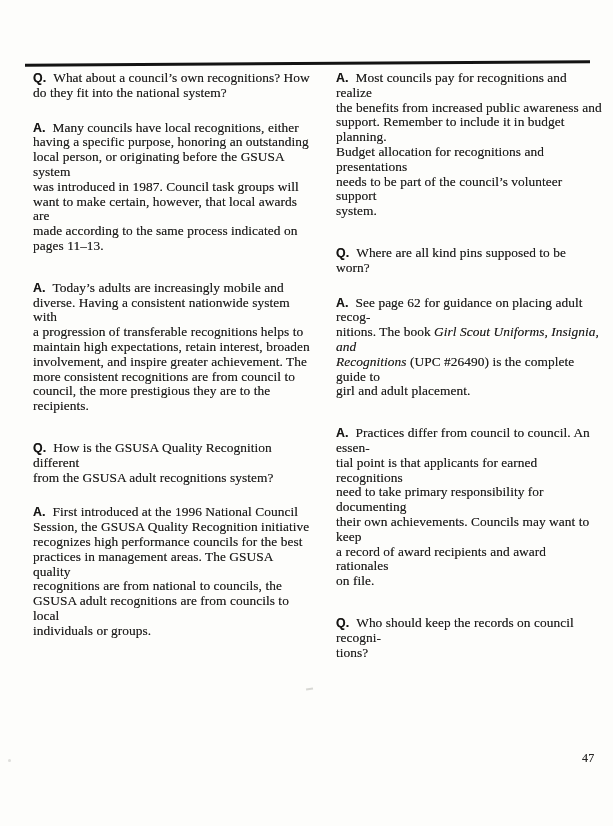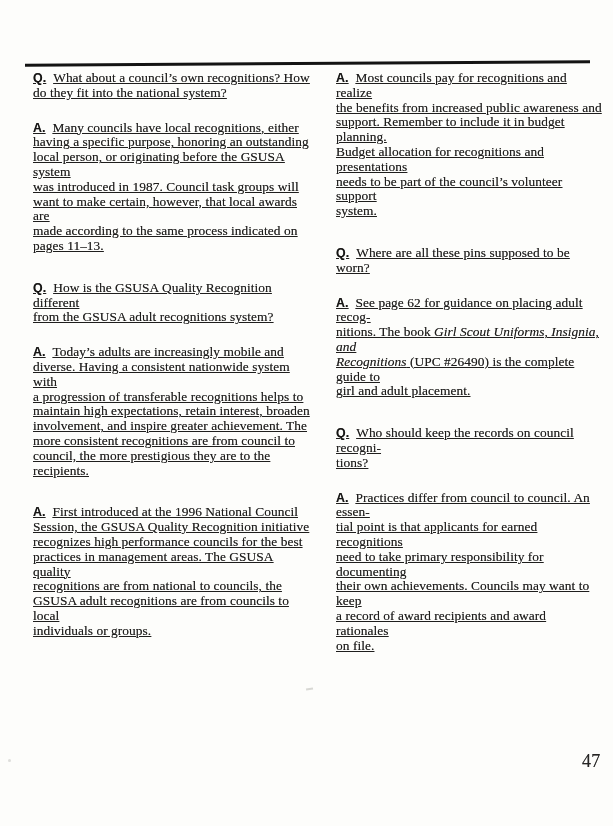--- a/index.html
+++ b/index.html
@@ -7,35 +7,35 @@
     width:613px;height:826px;position:relative;overflow:hidden;
     background:#fdfdfb;
     font-family:"Liberation Serif", serif;
     color:#1f1e1d;
   }
   .top-rule{
     position:absolute;left:25px;top:62px;width:565px;height:2.6px;
     background:#131313;transform:rotate(-0.35deg);
   }
   .col{position:absolute;top:71px;font-size:13.4px;line-height:14.8px;
-    letter-spacing:0.05px;text-shadow:0 0 0.35px rgba(20,20,20,0.55);text-decoration:underline;}
+    letter-spacing:0.05px;text-shadow:0 0 0.35px rgba(20,20,20,0.55);}
   .col-left{left:33px;width:278px;}
   .col-right{left:336px;width:266px;}
   p.qa{margin:0 0 27px 0;}
   p.qa.q{margin-bottom:20px;}
   .marker{
     font-family:"Liberation Sans", sans-serif;
     font-weight:700;font-size:12.4px;margin-right:7px;
     color:#161514;
   }
   .txt{white-space:pre-line;}
   .italic{font-style:italic;}
   .page-number{
     position:absolute;left:582px;top:751px;
-    font-size:18px;color:#262524;letter-spacing:0.3px;
+    font-size:12px;color:#262524;letter-spacing:0.3px;
     text-shadow:0 0 0.3px rgba(20,20,20,0.5);
     text-align:right;
   }
   .speck{position:absolute;background:#b9b9b4;}
   .speck-1{left:306px;top:688px;width:7px;height:1.5px;transform:rotate(-8deg);opacity:.55;}
   .speck-2{left:8px;top:759px;width:3px;height:3px;border-radius:50%;opacity:.45;}
 </style>
 </head>
 <body>
 
@@ -44,58 +44,58 @@
 <div class="col col-left">
   <p class="qa q"><span class="marker">Q.</span><span class="txt">What about a council’s own recognitions? How
 do they fit into the national system?</span></p>
   <p class="qa a"><span class="marker">A.</span><span class="txt">Many councils have local recognitions, either
 having a specific purpose, honoring an outstanding
 local person, or originating before the GSUSA system
 was introduced in 1987. Council task groups will
 want to make certain, however, that local awards are
 made according to the same process indicated on
 pages 11–13.</span></p>
-  <p class="qa q"><span class="marker">Q.</span><span class="txt">How is the GSUSA Quality Recognition different
-from the GSUSA adult recognitions system?</span></p>
   <p class="qa a"><span class="marker">A.</span><span class="txt">Today’s adults are increasingly mobile and
 diverse. Having a consistent nationwide system with
 a progression of transferable recognitions helps to
 maintain high expectations, retain interest, broaden
 involvement, and inspire greater achievement. The
 more consistent recognitions are from council to
 council, the more prestigious they are to the
 recipients.</span></p>
+  <p class="qa q"><span class="marker">Q.</span><span class="txt">How is the GSUSA Quality Recognition different
+from the GSUSA adult recognitions system?</span></p>
   <p class="qa a"><span class="marker">A.</span><span class="txt">First introduced at the 1996 National Council
 Session, the GSUSA Quality Recognition initiative
 recognizes high performance councils for the best
 practices in management areas. The GSUSA quality
 recognitions are from national to councils, the
 GSUSA adult recognitions are from councils to local
 individuals or groups.</span></p>
 </div>
 
 <div class="col col-right">
   <p class="qa a"><span class="marker">A.</span><span class="txt">Most councils pay for recognitions and realize
 the benefits from increased public awareness and
 support. Remember to include it in budget planning.
 Budget allocation for recognitions and presentations
 needs to be part of the council’s volunteer support
 system.</span></p>
-  <p class="qa q"><span class="marker">Q.</span><span class="txt">Where are all these pins supposed to be worn?</span></p>
+  <p class="qa q"><span class="marker">Q.</span><span class="txt">Where are all kind pins supposed to be worn?</span></p>
   <p class="qa a"><span class="marker">A.</span><span class="txt"><span>See page 62 for guidance on placing adult recog-
 nitions. The book </span><span class="italic">Girl Scout Uniforms, Insignia, and
 Recognitions</span><span> (UPC #26490) is the complete guide to
 girl and adult placement.</span></span></p>
-  <p class="qa q"><span class="marker">Q.</span><span class="txt">Who should keep the records on council recogni-
-tions?</span></p>
   <p class="qa a"><span class="marker">A.</span><span class="txt">Practices differ from council to council. An essen-
 tial point is that applicants for earned recognitions
 need to take primary responsibility for documenting
 their own achievements. Councils may want to keep
 a record of award recipients and award rationales
 on file.</span></p>
+  <p class="qa q"><span class="marker">Q.</span><span class="txt">Who should keep the records on council recogni-
+tions?</span></p>
 
 </div>
 
 <div class="page-number">47</div>
 
 <div class="speck speck-1"></div>
 <div class="speck speck-2"></div>
 
 </body></html>

